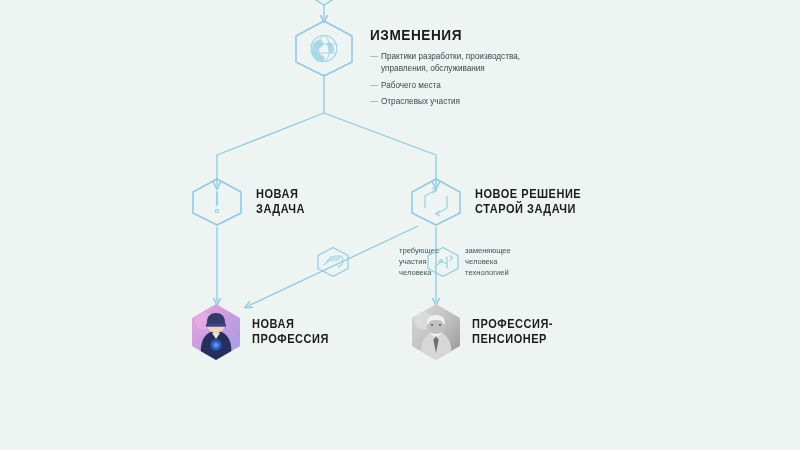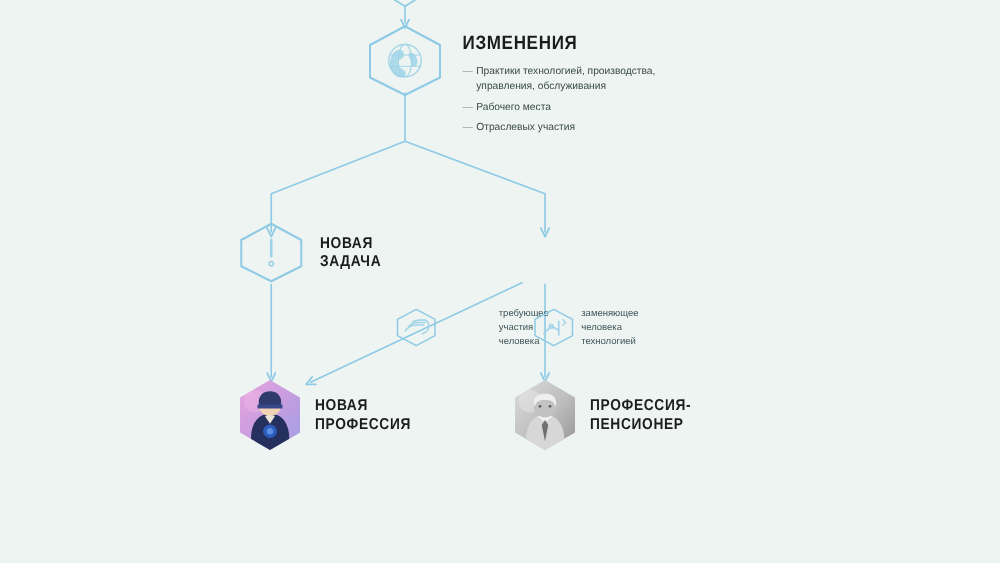--- a/index.html
+++ b/index.html
@@ -133,21 +133,21 @@
         <path d="M21.6,25 H46.4 M21.6,34 H46.4" stroke="#9fd3e8" stroke-width="0.9" fill="none"></path>
         <path d="M28,21 c4,-1 6,2 5,5 c-1,3 -5,2 -5,6 c0,4 4,3 6,6 c2,3 -1,5 -3,5 c-5,0 -9,-5 -9,-11 c0,-6 3,-10 6,-11 Z" fill="#9fd3e8" opacity="0.85"></path>
         <path d="M39,23 c3,1 5,4 5,7 c0,3 -2,5 -4,4 c-2,-1 -1,-4 -2,-6 c-1,-2 -3,-4 1,-5 Z" fill="#9fd3e8" opacity="0.85"></path>
       </svg>
     </div>
     <div class="textcol" style="margin-left:12px; padding-top:7px;">
       <div class="title-main t-big">ИЗМЕНЕНИЯ</div>
       <div class="bullets">
         <div class="bullet">
           <span class="dash">—</span>
-          <span class="btext">Практики технологией, производства, управления, обслуживания</span>
+          <span class="btext">Практики разработки, производства, управления, обслуживания</span>
         </div>
         <div class="bullet">
           <span class="dash">—</span>
           <span class="btext">Рабочего места</span>
         </div>
         <div class="bullet">
           <span class="dash">—</span>
           <span class="btext">Отраслевых участия</span>
         </div>
       </div>
@@ -159,20 +159,33 @@
       <svg width="58" height="50" viewBox="0 0 58 50">
         <path d="M29,2 L53,15 L53,36 L29,48 L5,36 L5,15 Z" fill="none" stroke="#8ecae6" stroke-width="1.6" stroke-linejoin="round"></path>
         <path d="M29,15 L29,28" stroke="#9fd3e8" stroke-width="2.1" stroke-linecap="round"></path>
         <circle cx="29" cy="34" r="1.7" fill="none" stroke="#9fd3e8" stroke-width="1.3"></circle>
       </svg>
     </div>
     <div class="title-main t-mid" style="margin-left:10px;">НОВАЯ
 ЗАДАЧА</div>
   </div>
 
+  <div class="node" style="left:407px; top:177px;">
+    <div class="hexwrap" style="width:58px;height:50px;">
+      <svg width="58" height="50" viewBox="0 0 58 50">
+        <path d="M29,2 L53,15 L53,36 L29,48 L5,36 L5,15 Z" fill="none" stroke="#8ecae6" stroke-width="1.6" stroke-linejoin="round"></path>
+        <path d="M18,31 L18,19 L29,13" fill="none" stroke="#9fd3e8" stroke-width="1.3" stroke-linejoin="round"></path>
+        <path d="M25,11 L29.6,13.2 L25.4,16.2" fill="none" stroke="#9fd3e8" stroke-width="1.2" stroke-linejoin="round"></path>
+        <path d="M40,19 L40,31 L29,37" fill="none" stroke="#9fd3e8" stroke-width="1.3" stroke-linejoin="round"></path>
+        <path d="M33,39 L28.4,36.8 L32.6,33.8" fill="none" stroke="#9fd3e8" stroke-width="1.2" stroke-linejoin="round"></path>
+      </svg>
+    </div>
+    <div class="title-main t-mid" style="margin-left:10px;">НОВОЕ РЕШЕНИЕ
+СТАРОЙ ЗАДАЧИ</div>
+  </div>
 
   <div class="node" style="left:315px; top:245px;gap:44px;">
     <div class="hexwrap" style="width:36px;height:32px;">
       <svg width="36" height="32" viewBox="0 0 36 32">
         <path d="M18,1.5 L33,9.5 L33,22.5 L18,30.5 L3,22.5 L3,9.5 Z" fill="none" stroke="#8ecae6" stroke-width="1.2" stroke-linejoin="round"></path>
         <path d="M9,19 c2,-3 5,-5 9,-5 l6,0" fill="none" stroke="#9fd3e8" stroke-width="1.1" stroke-linecap="round"></path>
         <path d="M12,15 c2,-2 4,-3 7,-3 l6,0" fill="none" stroke="#9fd3e8" stroke-width="1.1" stroke-linecap="round"></path>
         <path d="M15,11.5 c2,-1.2 4,-1.5 6,-1.5 l4,0" fill="none" stroke="#9fd3e8" stroke-width="1.1" stroke-linecap="round"></path>
         <path d="M24,10 c3,0 4,2 4,5 c0,3 -2,5 -5,6" fill="none" stroke="#9fd3e8" stroke-width="1.1" stroke-linecap="round"></path>
       </svg>

